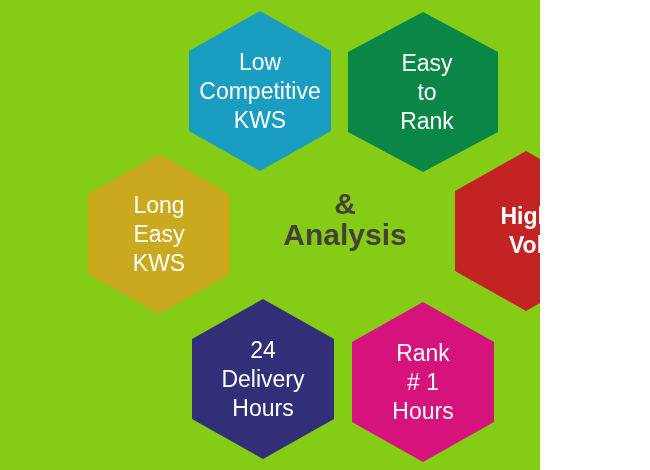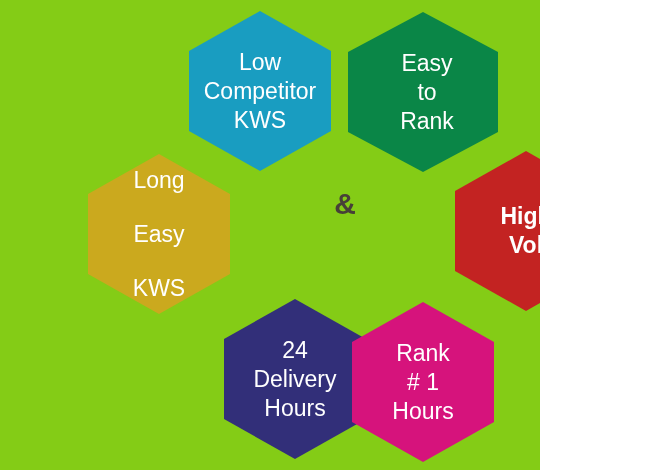--- a/index.html
+++ b/index.html
@@ -25,21 +25,21 @@
     align-items: center;
     justify-content: center;
     text-align: center;
     color: #ffffff;
     font-size: 23px;
     line-height: 29px;
     font-weight: 400;
   }
   .hex-top-left     { left: 189px; top: 11px;  }
   .hex-top-right    { left: 348px; top: 12px; padding-left: 8px;  }
-  .hex-middle-left  { left: 88px;  top: 154px; gap: 25px; }
+  .hex-middle-left  { left: 88px;  top: 154px; }
   .hex-middle-right { left: 455px; top: 151px; font-weight: bold; }
   .hex-bottom-left  { left: 192px; top: 299px; }
   .hex-bottom-right { left: 352px; top: 302px; }
   .hl {
     display: block;
     white-space: nowrap;
   }
   .title {
     position: absolute;
     left: 215px;
@@ -52,50 +52,51 @@
     letter-spacing: 0px;
   }
 </style>
 </head>
 <body>
 
 <div class="canvas">
 
   <div class="hex hex-top-left" style="background-color: rgb(25, 157, 193);">
     <span class="hl">Low</span>
-    <span class="hl">Competitor</span>
+    <span class="hl">Competitive</span>
     <span class="hl">KWS</span>
   </div>
 
   <div class="hex hex-top-right" style="background-color: rgb(10, 134, 71);">
     <span class="hl">Easy</span>
     <span class="hl">to</span>
     <span class="hl">Rank</span>
   </div>
 
   <div class="hex hex-middle-left" style="background-color: rgb(203, 169, 30);">
     <span class="hl">Long</span>
     <span class="hl">Easy</span>
     <span class="hl">KWS</span>
   </div>
 
   <div class="hex hex-middle-right" style="background-color: rgb(195, 35, 34);">
     <span class="hl">High</span>
     <span class="hl">Vol</span>
   </div>
 
-  <div class="hex hex-bottom-left" style="background-color: rgb(50, 47, 121); margin-left: 32px;">
+  <div class="hex hex-bottom-left" style="background-color: rgb(50, 47, 121);">
     <span class="hl">24</span>
     <span class="hl">Delivery</span>
     <span class="hl">Hours</span>
   </div>
 
   <div class="hex hex-bottom-right" style="background-color: rgb(214, 19, 124);">
     <span class="hl">Rank</span>
     <span class="hl"># 1</span>
     <span class="hl">Hours</span>
   </div>
 
   <div class="title" style="color: rgb(71, 64, 56);">
     <div>&amp;</div>
+    <div>Analysis</div>
   </div>
 
 </div>
 
 </body></html>

